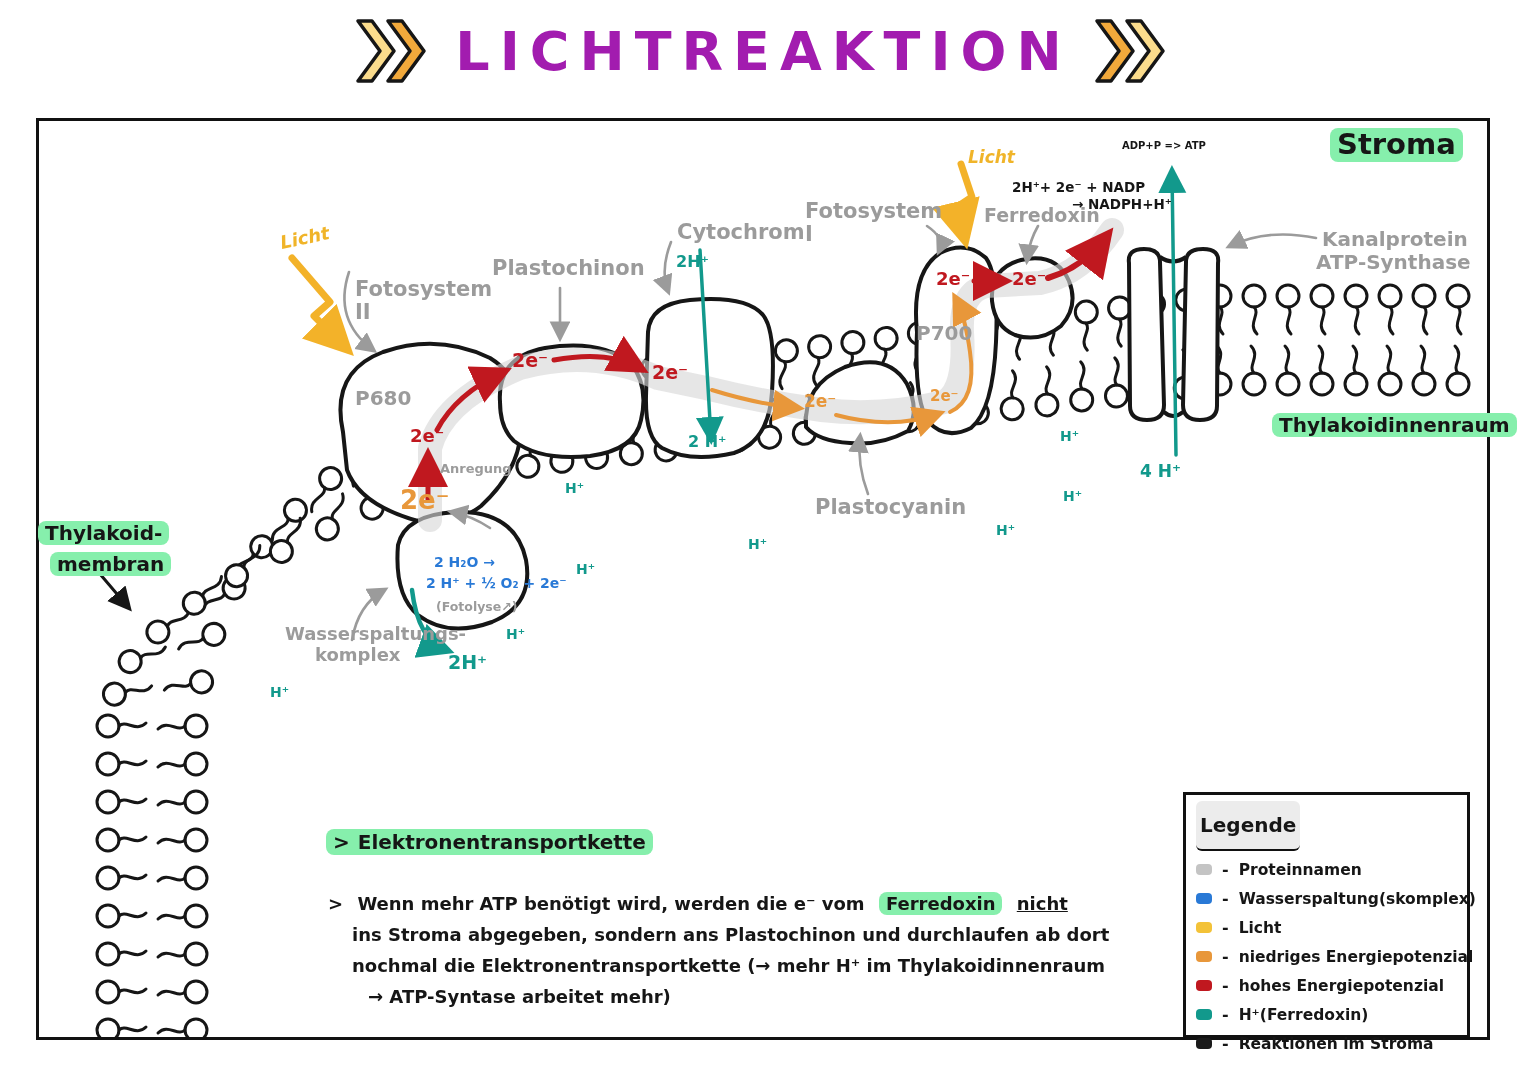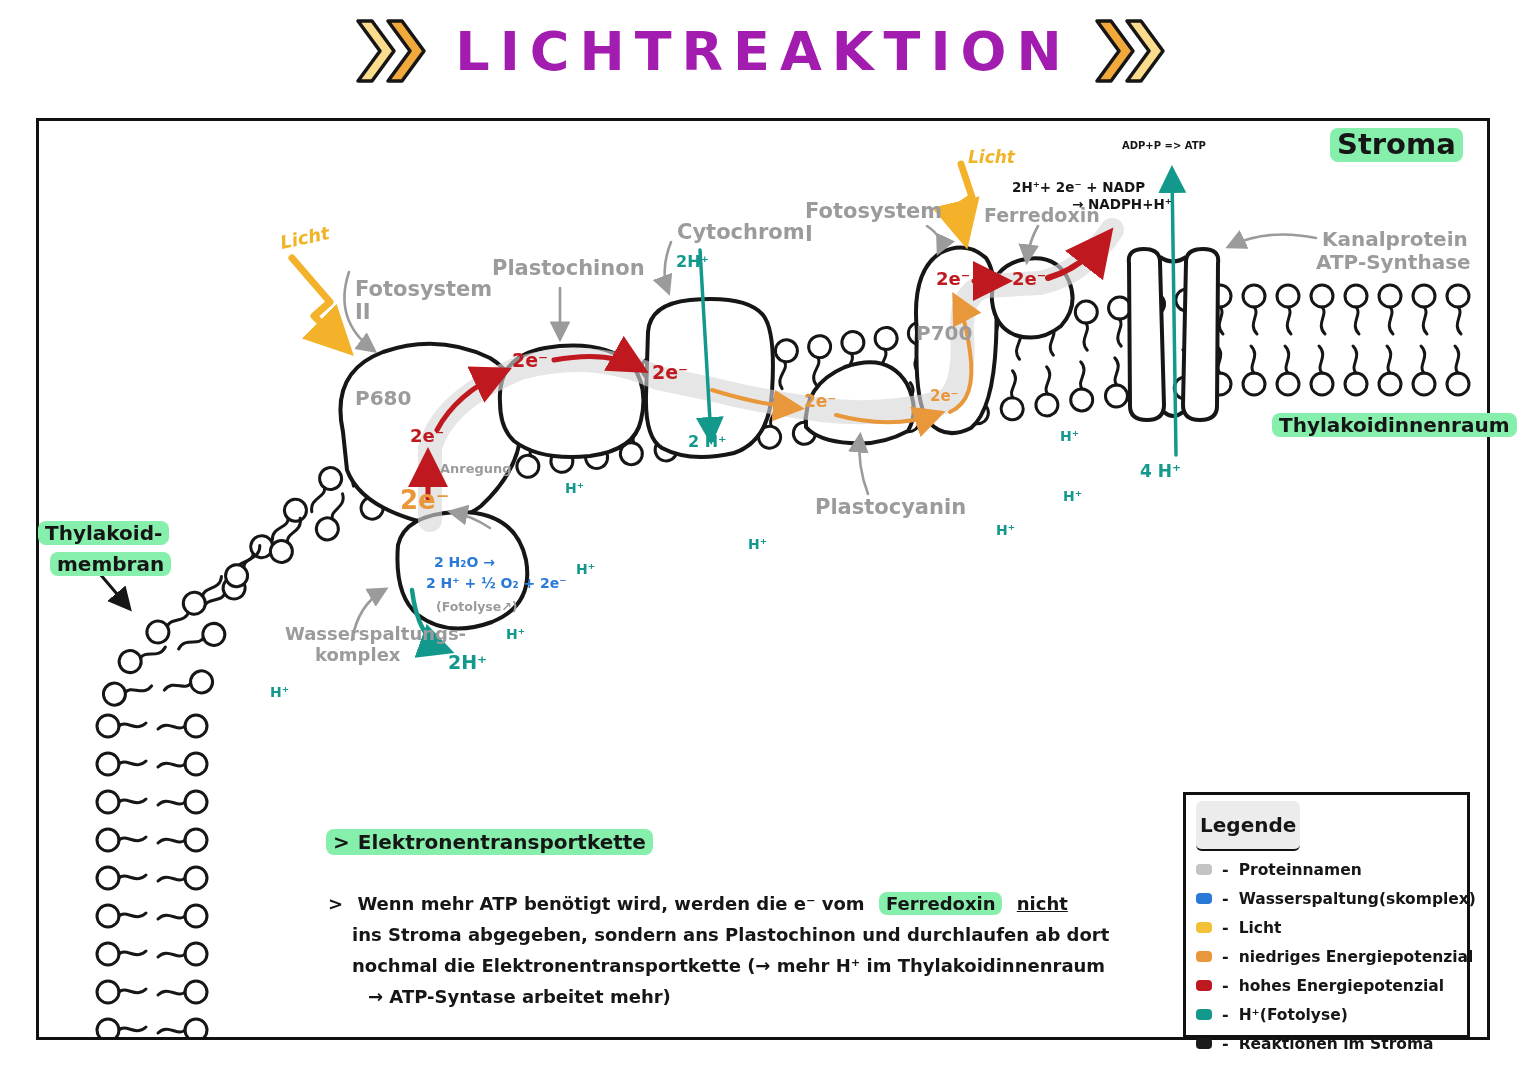--- a/index.html
+++ b/index.html
@@ -514,21 +514,21 @@
           <span class="llab">niedriges Energiepotenzial</span>
         </div>
         <div class="lrow">
           <span class="lsw" style="background:#c0181f"></span>
           <span class="ldash">-</span>
           <span class="llab">hohes Energiepotenzial</span>
         </div>
         <div class="lrow">
           <span class="lsw" style="background:#12998c"></span>
           <span class="ldash">-</span>
-          <span class="llab">H⁺(Fotolyse)</span>
+          <span class="llab">H⁺(Ferredoxin)</span>
         </div>
         <div class="lrow">
           <span class="lsw" style="background:#1a1a1a"></span>
           <span class="ldash">-</span>
           <span class="llab">Reaktionen im Stroma</span>
         </div>
       </div>
   </div>
 
   <div class="note" style="left:326px;top:830px;font-size:20px;">

